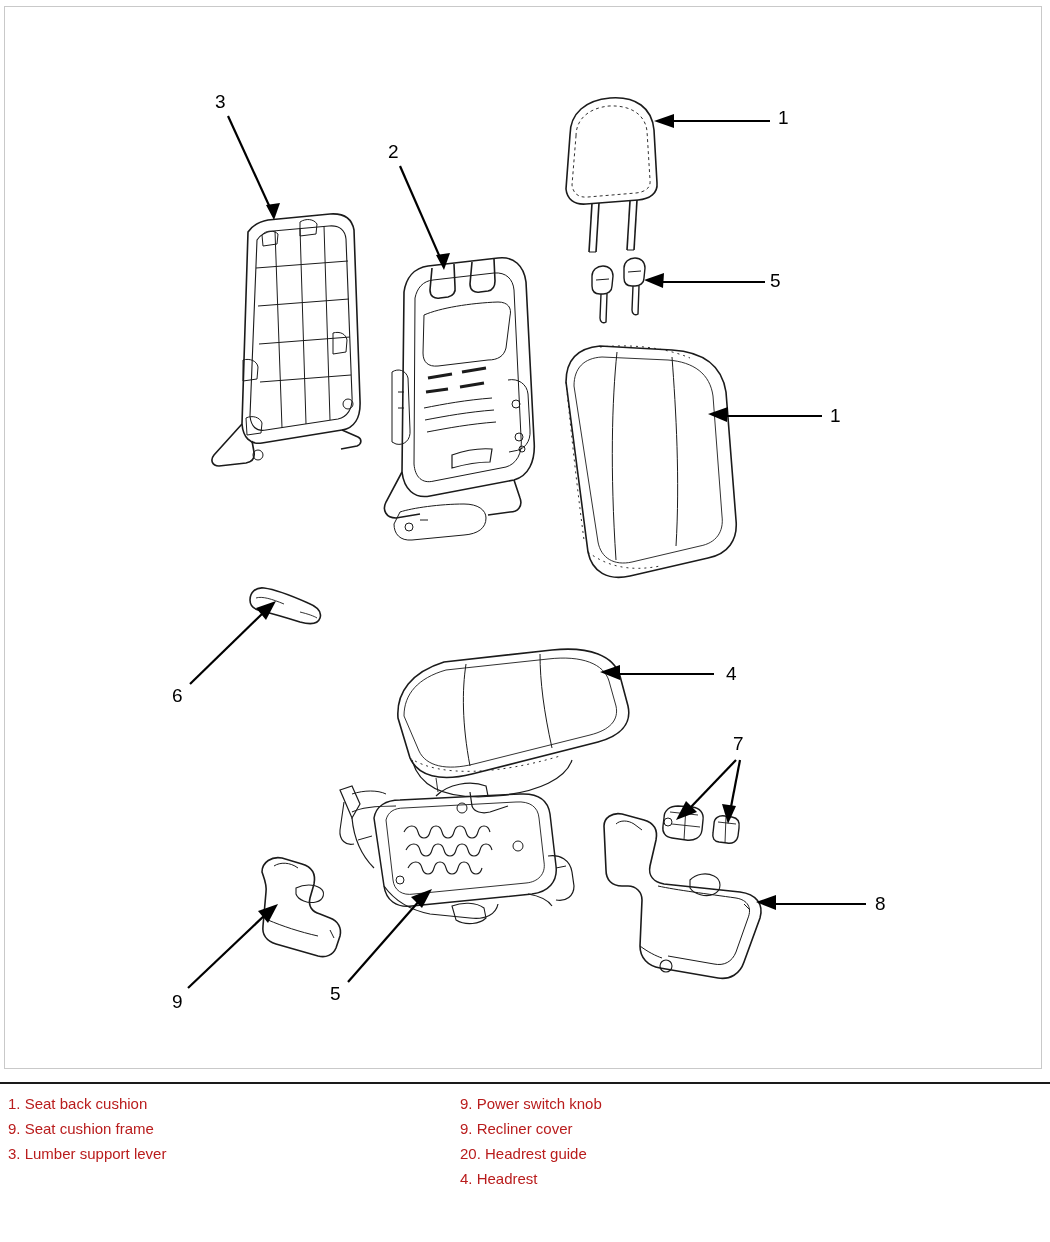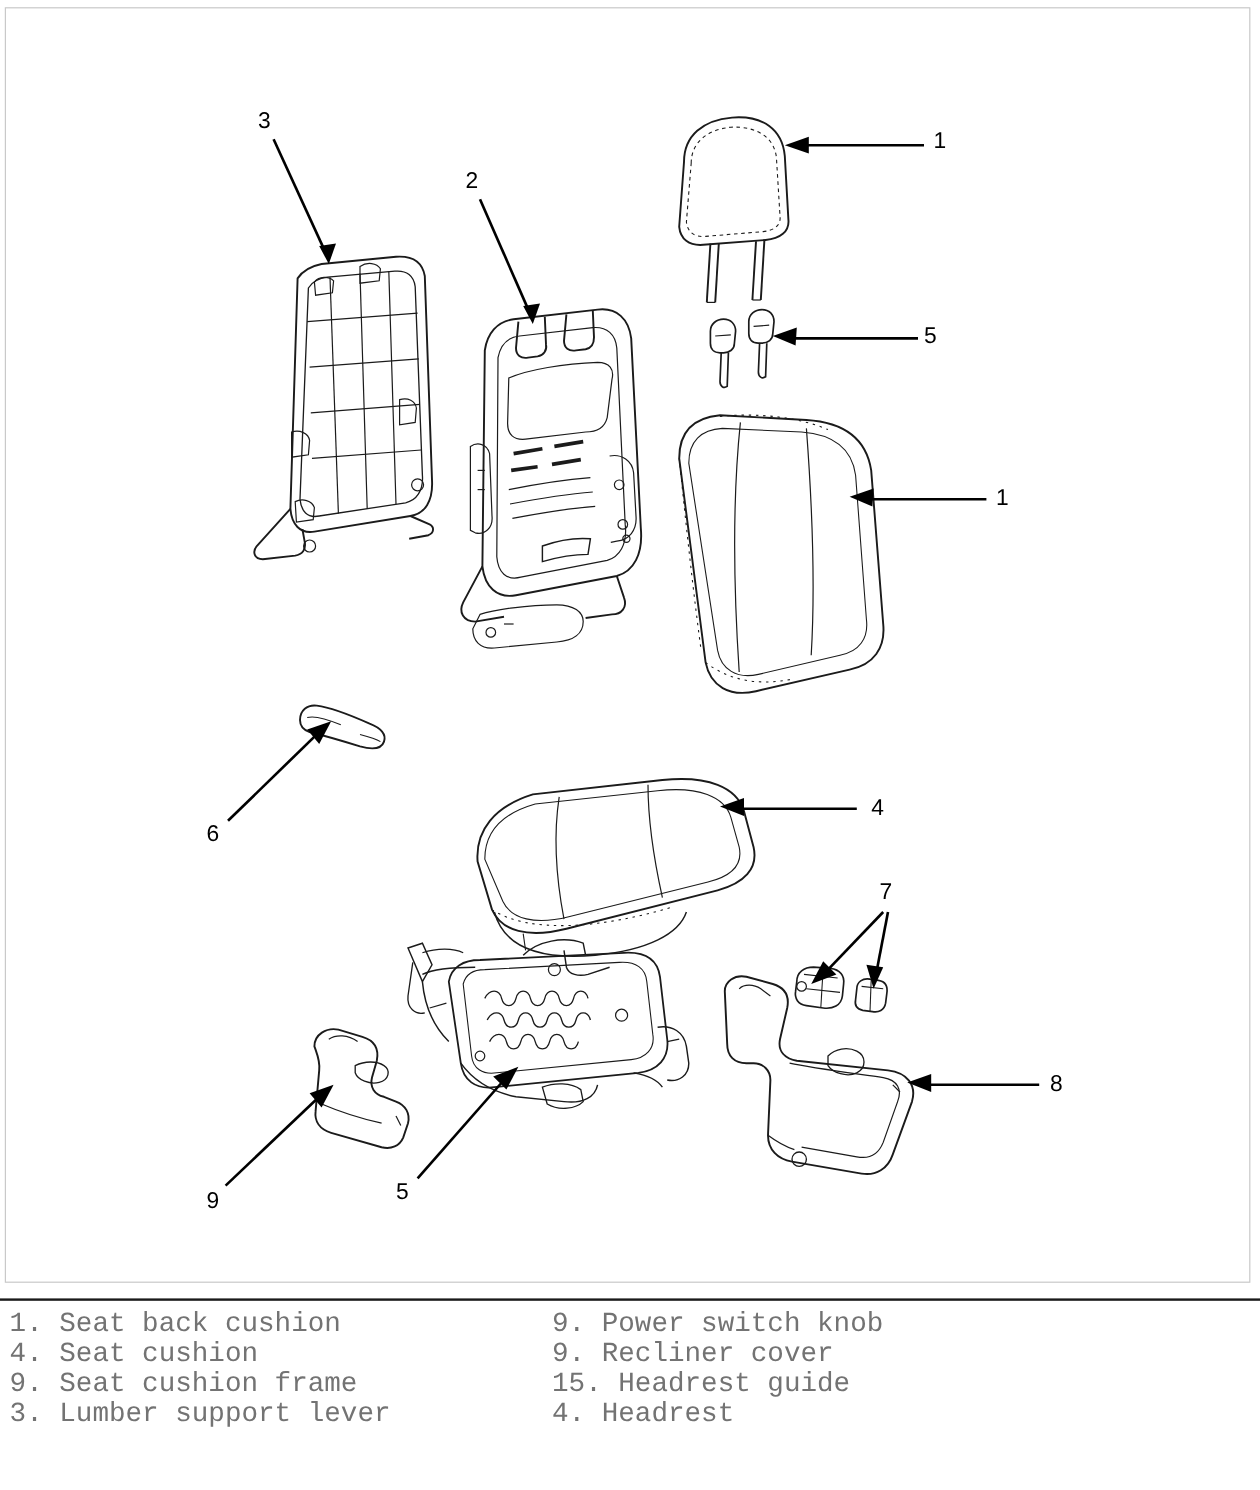--- a/index.html
+++ b/index.html
@@ -56,24 +56,23 @@
     position: absolute;
     left: 0;
     top: 0;
     width: 1050px;
     height: 2px;
     background: #1a1a1a;
   }
   #legend .col {
     position: absolute;
     top: 10px;
-    font-size: 23px;
+    font-size: 15px;
     line-height: 23.5px;
-    color: #737373;
-    font-family: Liberation Mono, monospace;
+    color: #b91c1c;
   }
   #legend .col-left { left: 8px; width: 440px; }
   #legend .col-right { left: 460px; width: 470px; }
   #legend .legend-item {
     display: block;
     white-space: nowrap;
     margin: 0 0 1.5px 0;
   }
   .leader { fill: none; stroke: #000000; stroke-width: 2.2; }
 </style>
@@ -339,26 +338,25 @@
   <span class="callout" style="left:733px; top:734px;">7</span>
   <span class="callout" style="left:875px; top:894px;">8</span>
   <span class="callout" style="left:172px; top:992px;">9</span>
   <span class="callout" style="left:330px; top:984px;">5</span>
 
   <div id="legend">
     <div class="rule"></div>
 
     <div class="col col-left">
       <span class="legend-item">1. Seat back cushion</span>
-      <span class="legend-item">4. Seat cushion</span>
       <span class="legend-item">9. Seat cushion frame</span>
       <span class="legend-item">3. Lumber support lever</span>
     </div>
 
     <div class="col col-right">
       <span class="legend-item">9. Power switch knob</span>
       <span class="legend-item">9. Recliner cover</span>
-      <span class="legend-item">15. Headrest guide</span>
+      <span class="legend-item">20. Headrest guide</span>
       <span class="legend-item">4. Headrest</span>
     </div>
   </div>
 
 </div>
 
 </body></html>

